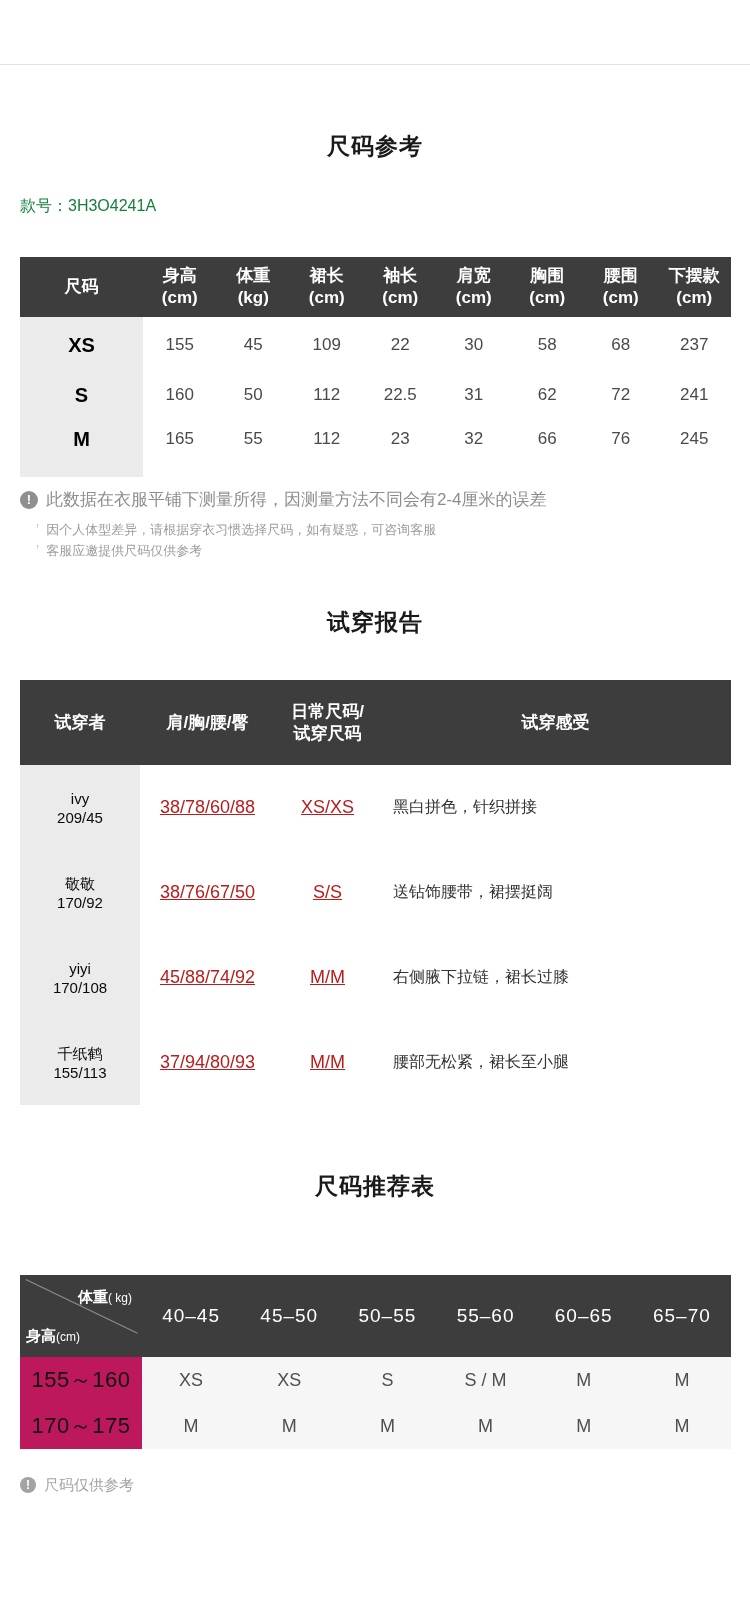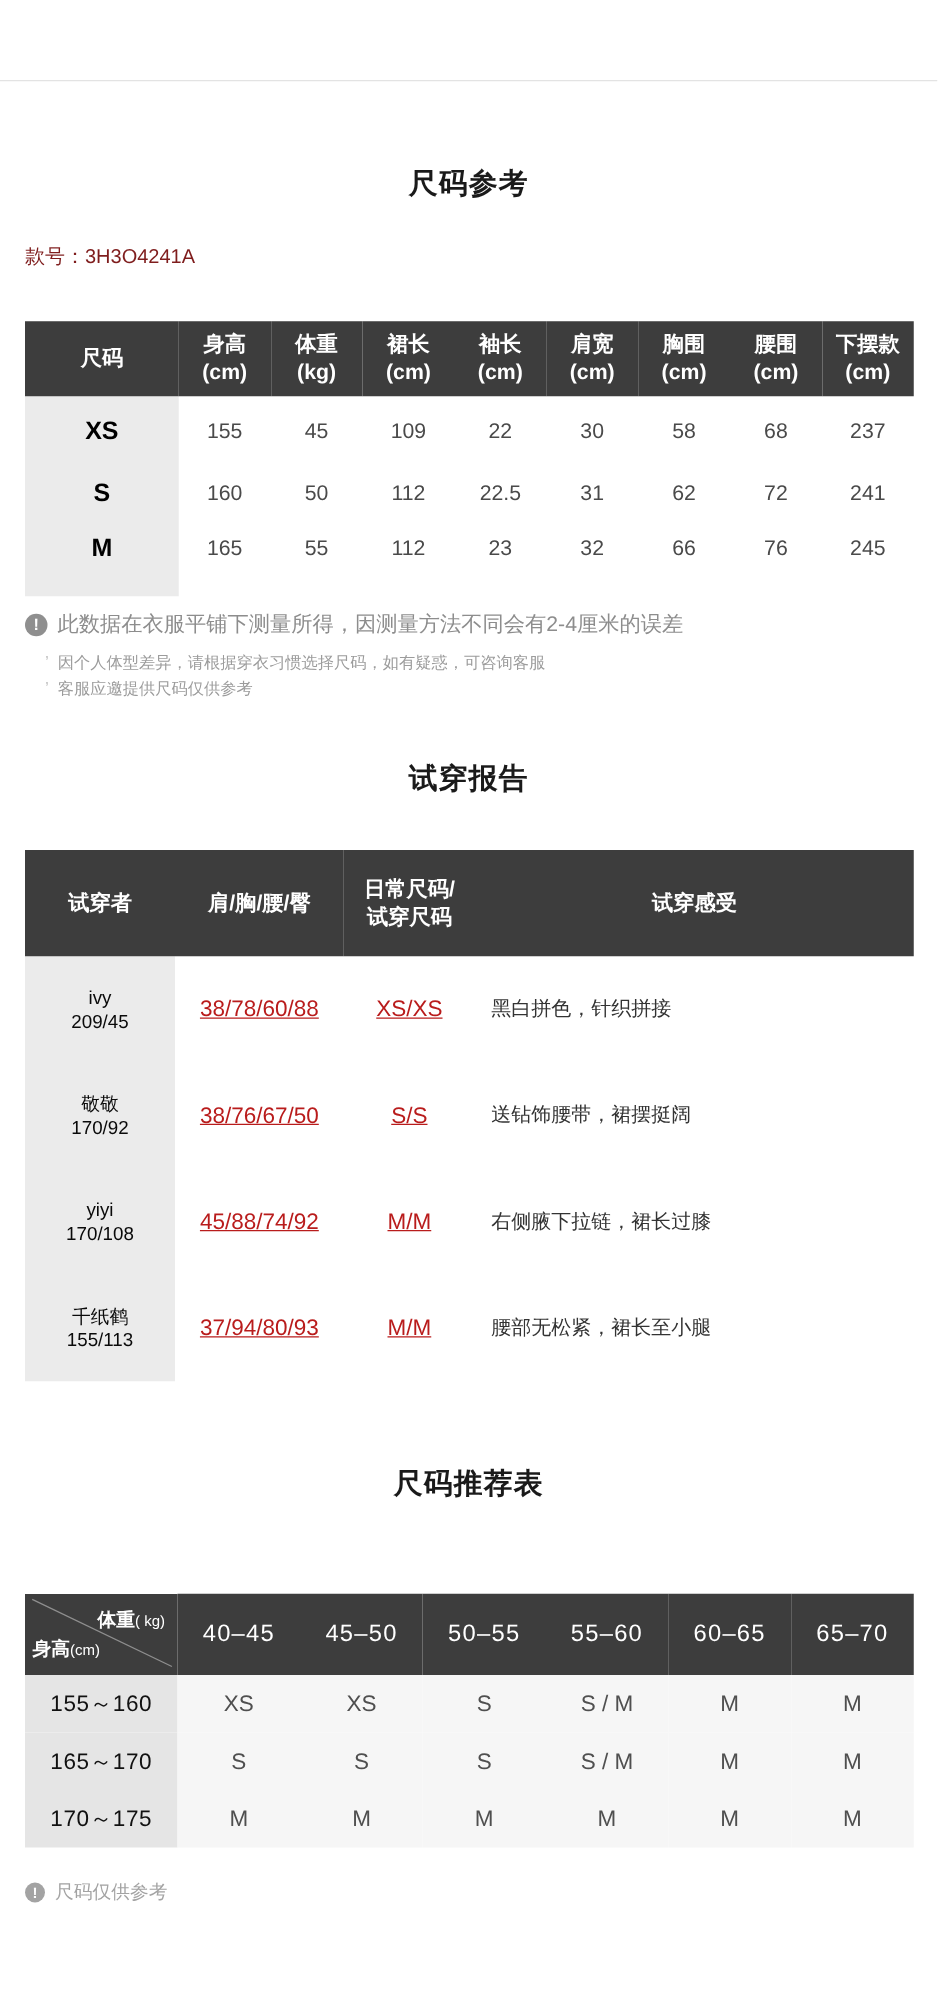--- a/index.html
+++ b/index.html
@@ -6,21 +6,21 @@
   body{
     width:750px;height:1600px;background:#ffffff;overflow:hidden;
     font-family:"Liberation Sans","DejaVu Sans",sans-serif;
     -webkit-font-smoothing:antialiased;
   }
   .top-divider{height:64px;border-bottom:1px solid #e3e3e3;}
   .section-title{margin:0;text-align:center;font-size:23px;line-height:27px;font-weight:bold;color:#1a1a1a;letter-spacing:1px;}
   #title-size{margin-top:68px;}
   #title-fit{margin-top:48px;}
   #title-rec{margin-top:68px;}
-  .model-no{margin:36px 0 0 20px;font-size:16px;line-height:20px;color:#7f1d1d;}
+  .model-no{margin:36px 0 0 20px;font-size:16px;line-height:20px;color:#15803d;}
 
   .t-wrap{position:relative;margin-left:20px;width:711px;}
   .t1{margin-top:41px;}
   .t2{margin-top:44px;}
   .t3{margin-top:75px;}
   .col-strip{position:absolute;left:0;background:#ebebeb;z-index:0;}
   .s1{top:60px;width:123px;height:160px;}
   .s2{top:85px;width:120px;height:340px;}
 
   table.tbl{position:relative;z-index:1;width:711px;border-collapse:collapse;table-layout:fixed;}
@@ -33,25 +33,25 @@
   .tbl1 tbody tr{height:44px;}
   .tbl1 .sizecell{font-size:20px;font-weight:bold;color:#000000;}
   .tbl1 .numcell{font-size:17px;color:#4a4a4a;}
 
   .tbl2 thead tr{height:85px;}
   .tbl2 tbody tr{height:85px;}
   .tbl2 .name-line{display:block;font-size:15px;line-height:19px;font-weight:normal;color:#0a0a0a;}
   .tbl2 .midcell{font-size:18px;color:#b91c1c;text-decoration:underline;}
   .tbl2 .feelcell{font-size:16px;color:#333333;text-align:left;padding-left:13px;}
 
-  .tbl3 thead tr{height:65px;}
+  .tbl3 thead tr{height:82px;}
   .tbl3 tbody tr{height:46px;}
   .tbl3 th.wcell{font-size:19px;font-weight:normal;letter-spacing:1px;}
   .tbl3 td{background:#f6f6f6;font-size:18px;color:#4f4f4f;}
-  .tbl3 td.hcell{background:#e5e5e5;font-size:18px;color:#111111;letter-spacing:0.5px;}
+  .tbl3 td.hcell{background:#be185d;font-size:22px;color:#111111;letter-spacing:0.5px;}
   .corner{position:relative;overflow:hidden;}
   .diag{position:absolute;left:6px;top:4px;width:124px;border-top:1px solid #8f8f8f;transform:rotate(25.7deg);transform-origin:0 0;}
   .corner-top{position:absolute;top:11px;right:10px;font-size:15px;font-weight:bold;}
   .corner-bottom{position:absolute;bottom:9px;left:6px;font-size:15px;font-weight:bold;}
   .corner .unit-small{font-size:12px;font-weight:normal;}
 
   .note-primary{display:flex;align-items:center;margin:28px 20px 0 20px;font-size:17px;line-height:22px;color:#8d8d8d;}
   .alert-icon{flex:0 0 auto;display:inline-block;width:18px;height:18px;margin-right:8px;border-radius:50%;
     background:#8f8f8f;color:#ffffff;font-size:13px;line-height:18px;font-weight:bold;text-align:center;}
   .notes-secondary{margin:8px 0 0 36px;}
@@ -264,29 +264,20 @@
       <tr>
         <td class="hcell">155～160</td>
         <td>XS</td>
         <td>XS</td>
         <td>S</td>
         <td>S / M</td>
         <td>M</td>
         <td>M</td>
       </tr>
       <tr>
-        <td class="hcell">165～170</td>
-        <td>S</td>
-        <td>S</td>
-        <td>S</td>
-        <td>S / M</td>
-        <td>M</td>
-        <td>M</td>
-      </tr>
-      <tr>
         <td class="hcell">170～175</td>
         <td>M</td>
         <td>M</td>
         <td>M</td>
         <td>M</td>
         <td>M</td>
         <td>M</td>
       </tr>
     </tbody>
   </table>

